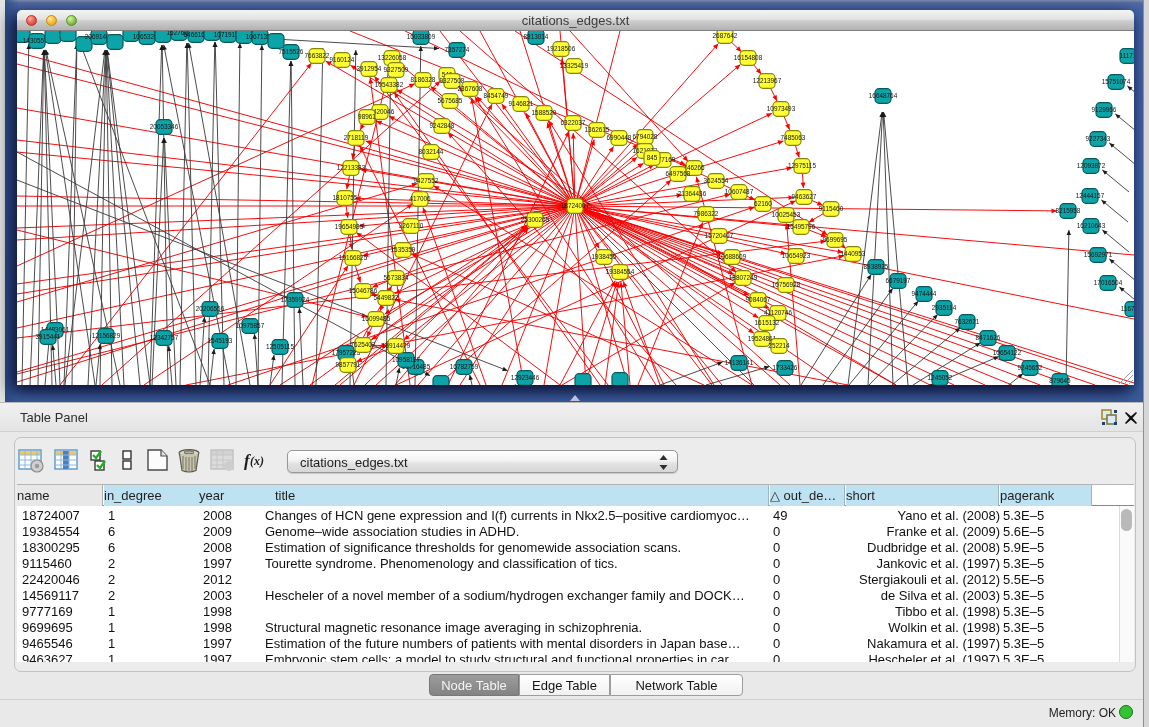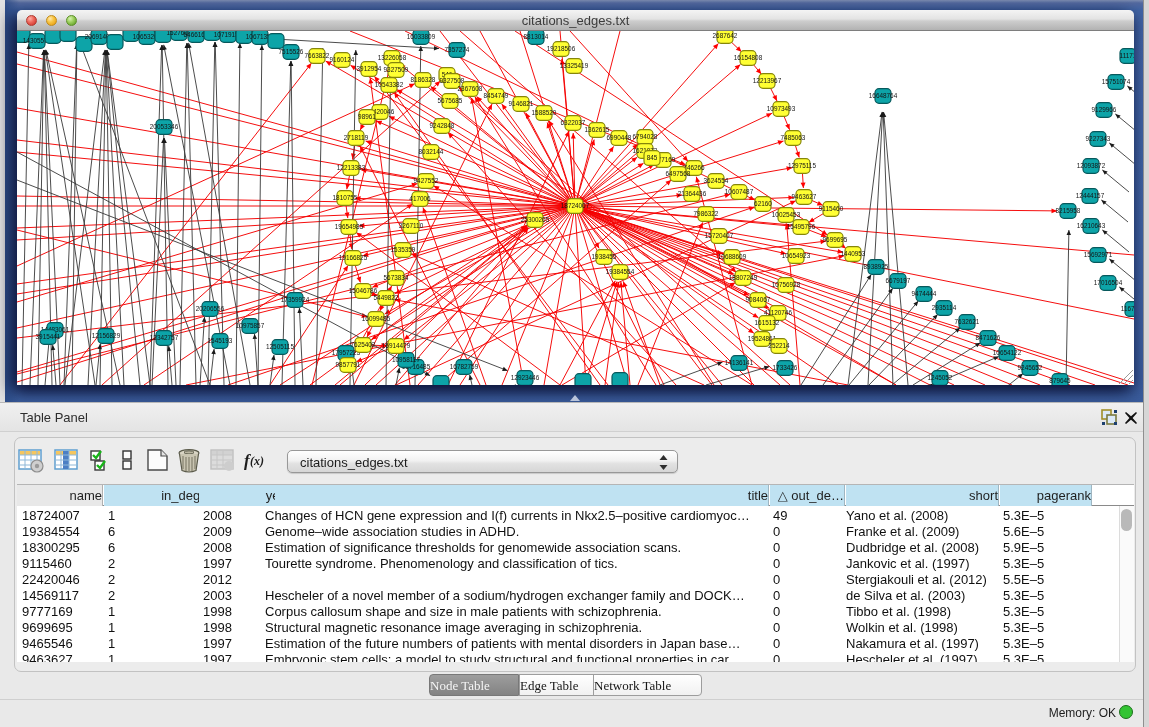--- a/index.html
+++ b/index.html
@@ -34,42 +34,42 @@
   background:#ececec; border:1px solid #c2c2c2; border-radius:7px; }
 .combo { position:absolute; left:287px; top:450px; width:391px; height:23px;
   border:1px solid #989898; border-radius:5px;
   background:linear-gradient(180deg,#ffffff 0,#f2f2f2 45%,#e2e2e2 60%,#d6d6d6 100%);
   box-shadow:0 1px 1px rgba(0,0,0,.15); }
 .combo .txt { position:absolute; left:12px; top:4px; font-size:13px; color:#1c1c1c; }
 .combo .ar { position:absolute; right:9px; top:4px; font-size:10px; color:#333; line-height:7px; }
 
 .thead { position:absolute; left:17px; top:484px; width:1117px; height:22px;
   background:#fff; border-bottom:1px solid #8a8a8a; border-top:1px solid #b5b5b5; font-size:13px; color:#1f1f1f; }
-.th { position:absolute; top:0; height:22px; line-height:21px; text-align:right;
+.th { position:absolute; top:0; height:22px; line-height:21px; text-align:left;
   background:#bfe2f2; border-right:1px solid #9fb6c2; }
 .rowclip { position:absolute; left:17px; top:506px; width:1117px; height:156px; overflow:hidden; }
 .trow { position:absolute; left:0; width:1117px; height:16px; font-size:13px; color:#101010;
   line-height:16px; white-space:nowrap; }
 .trow span { position:absolute; overflow:hidden; }
 .c0 { left:5px; width:95px; }
 .c1 { left:91px; width:90px; }
 .c2 { left:186px; width:72px; }
 .c3 { left:248px; width:492px; }
 .c4 { left:756px; width:73px; }
-.c5 { left:829px; width:154px; text-align:left; }
+.c5 { left:829px; width:154px; text-align:right; }
 .c6 { left:986px; width:90px; }
 .tablebg { position:absolute; left:17px; top:506px; width:1117px; height:156px; background:#fff; }
 .vscroll { position:absolute; left:1119px; top:506px; width:15px; height:156px;
   background:#fafafa; border-left:1px solid #dcdcdc; }
 .vthumb { position:absolute; left:1121px; top:509px; width:11px; height:22px;
   background:#b9b9b9; border-radius:6px; }
 
 .tabs { position:absolute; left:429px; top:674px; height:22px; font-size:13px; }
-.tab { position:absolute; top:0; height:22px; line-height:21px; text-align:left;
-  border:1px solid #9d9d9d; background:linear-gradient(180deg,#ffffff,#f1f1f1); color:#151515;font-family:Liberation Serif, serif; }
+.tab { position:absolute; top:0; height:22px; line-height:21px; text-align:center;
+  border:1px solid #9d9d9d; background:linear-gradient(180deg,#ffffff,#f1f1f1); color:#151515; }
 .tab.sel { background:linear-gradient(180deg,#9d9d9d,#838383); color:#f5f5f5;
   border-color:#787878; }
 .status { position:absolute; left:0; top:699px; width:1143px; height:28px;
   background:#e9e9e9; border-top:1px solid #cfcfcf;text-align:center; }
 .status .mem { position:absolute; right:27px; top:6px; font-size:12px; color:#1d1d1d; }
 .memdot { position:absolute; right:10px; top:5px; width:14px; height:14px; border-radius:50%;
   background:#33c433; border:1.5px solid #1d6e1d; }
 </style></head>
 <body>
 <div class="leftstrip"></div>
@@ -941,21 +941,20 @@
       <span class="c2">2003</span>
       <span class="c3">Hescheler of a novel member of a sodium/hydrogen exchanger family and DOCK…</span>
       <span class="c4">0</span>
       <span class="c5">de Silva et al. (2003)</span>
       <span class="c6">5.3E–5</span>
     </div>
 <div class="trow" style="top:98px">
       <span class="c0">9777169</span>
       <span class="c1">1</span>
       <span class="c2">1998</span>
-      <span class="c3">Corpus callosum shape and size in male patients with schizophrenia.</span>
       <span class="c4">0</span>
       <span class="c5">Tibbo et al. (1998)</span>
       <span class="c6">5.3E–5</span>
     </div>
 <div class="trow" style="top:114px">
       <span class="c0">9699695</span>
       <span class="c1">1</span>
       <span class="c2">1998</span>
       <span class="c3">Structural magnetic resonance image averaging in schizophrenia.</span>
       <span class="c4">0</span>
@@ -980,19 +979,19 @@
       <span class="c5">Hescheler et al. (1997)</span>
       <span class="c6">5.3E–5</span>
     </div>
 </div>
 <div class="vscroll"></div>
 <div class="vthumb"></div>
 
 <div class="tabs">
   <span class="tab sel" style="left:0;width:90px;border-radius:4px 0 0 4px">Node Table</span>
   <span class="tab" style="left:90px;width:91px">Edge Table</span>
-  <span class="tab" style="left:164px;width:109px;border-radius:0 4px 4px 0">Network Table</span>
+  <span class="tab" style="left:181px;width:133px;border-radius:0 4px 4px 0">Network Table</span>
 </div>
 
 <div class="status">
   <div class="mem">Memory: OK</div>
   <div class="memdot"></div>
 </div>
 
 </body></html>

